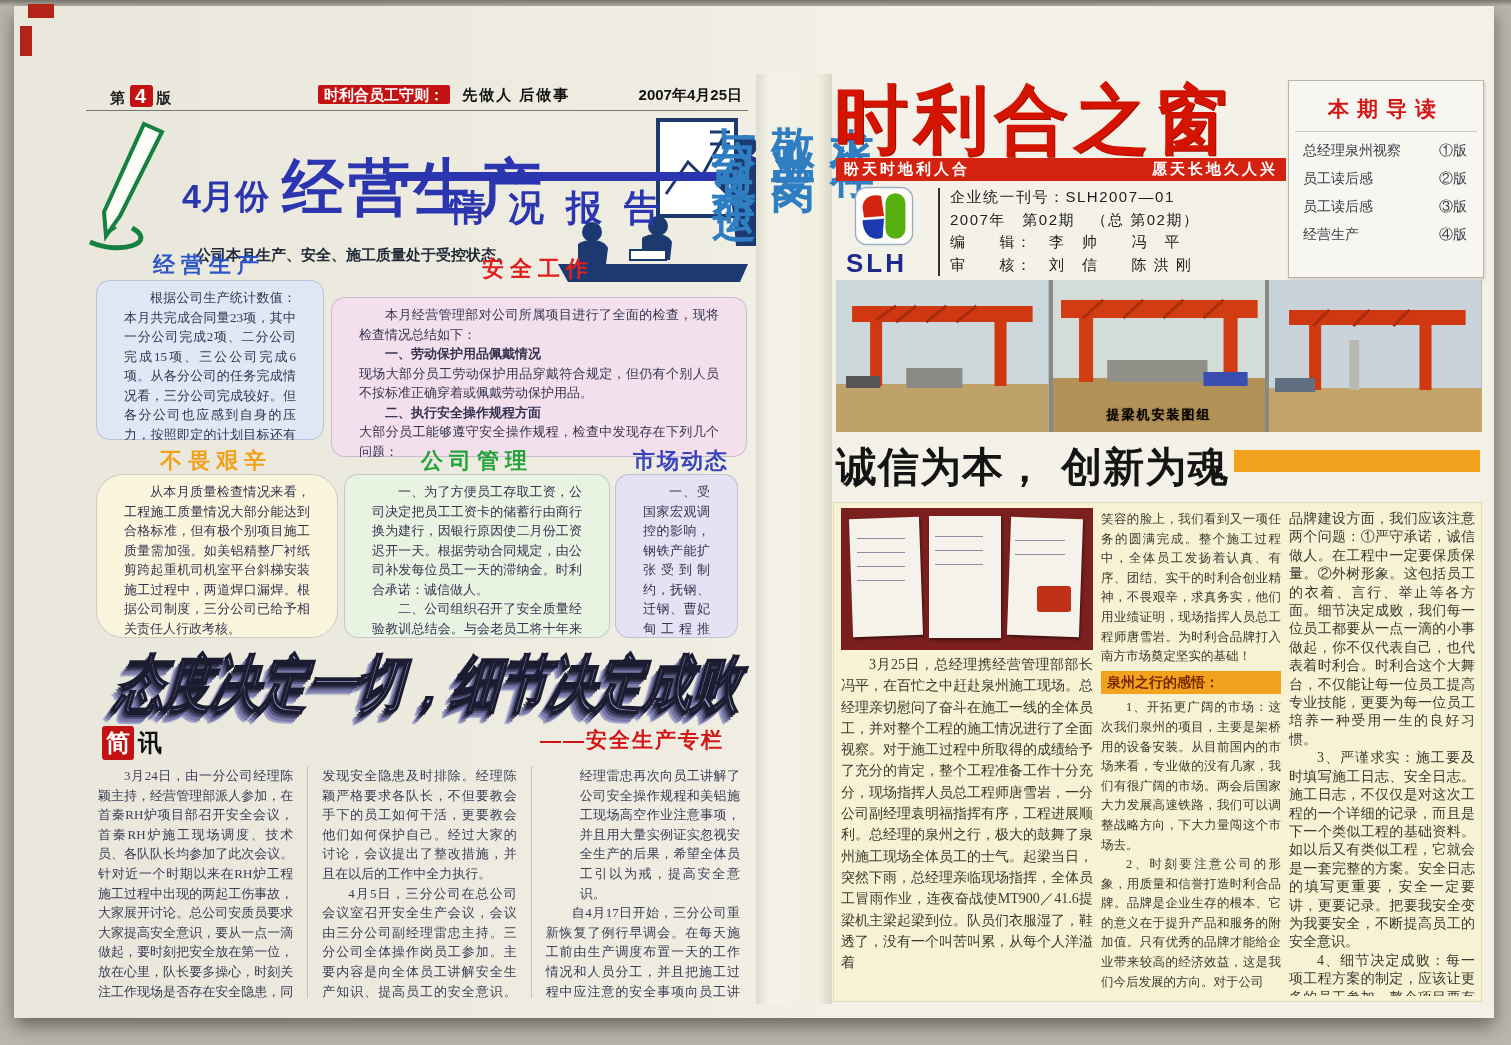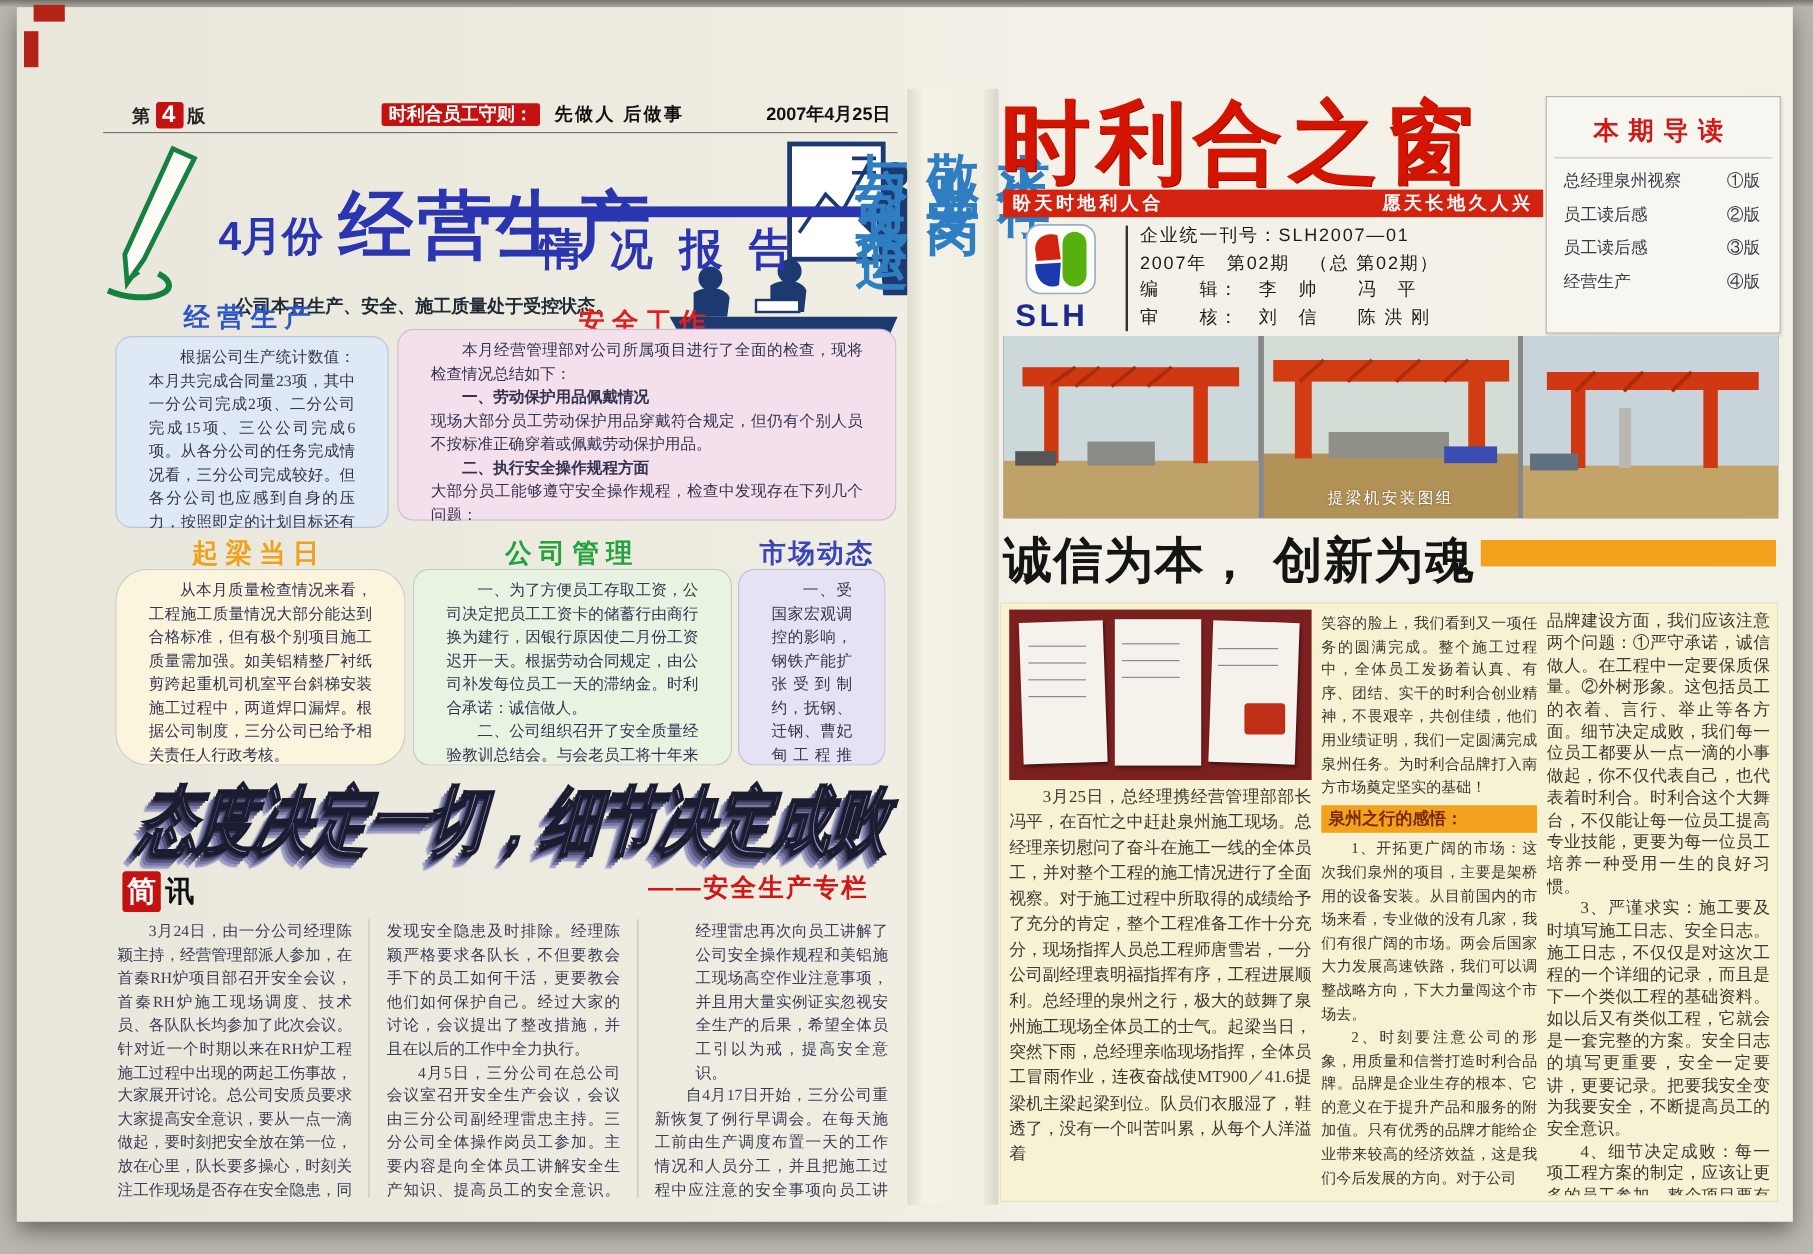--- a/index.html
+++ b/index.html
@@ -90,21 +90,21 @@
   #guide .g-title{margin:14px 0 8px 0;text-align:center;color:#d41616;font-size:21px;
                   font-weight:bold;letter-spacing:8px;}
   #guide .g-rule{height:1px;background:#c9c7bd;margin:0 6px;}
   #guide .g-item{display:flex;justify-content:space-between;padding:10px 16px 0 14px;
                  font-size:14px;color:#3a3a46;font-family:"Liberation Serif","DejaVu Serif",serif;}
   
   #photos{position:absolute;left:4px;top:206px;width:646px;height:152px;display:flex;gap:4px;
           background:#888;}
   .photo{position:relative;flex:1;overflow:hidden;}
   .photo-caption{position:absolute;left:50%;bottom:8px;transform:translateX(-50%);
-      color:#ffffff;font-size:13px;font-weight:normal;letter-spacing:2px;white-space:nowrap;
+      color:#000000;font-size:13px;font-weight:bold;letter-spacing:2px;white-space:nowrap;
       text-shadow:0 0 2px rgba(80,60,20,.8);}
   
   .headline{position:absolute;left:4px;top:366px;font-size:41px;font-weight:bold;color:#141414;
             letter-spacing:1px;white-space:nowrap;font-family:"DejaVu Sans",sans-serif;}
   .headline-bar{position:absolute;left:402px;top:376px;width:246px;height:22px;background:#f2a21c;}
   .headline-sub{position:absolute;left:420px;top:402px;font-size:16px;font-weight:bold;color:#1a1a1a;
                 letter-spacing:3px;margin-top:44px;}
   
   #article{position:absolute;left:1px;top:428px;width:649px;height:500px;background:#f8f2d4;
            box-shadow:inset 0 0 0 1px #e4dcb4;}
@@ -169,31 +169,31 @@
       <div class="t-tail">情 况 报 告</div>
       <div class="t-sub">公司本月生产、安全、施工质量处于受控状态。</div>
     </div>
 
     <div class="sec-title" style="left:18px;top:176px;width:226px;color:#2d55c8;">经营生产</div>
     <div class="sec-box" style="left:18px;top:206px;width:228px;height:160px;background:#dfe9f6;">
       <p>根据公司生产统计数值：本月共完成合同量23项，其中一分公司完成2项、二分公司完成15项、三公公司完成6项。从各分公司的任务完成情况看，三分公司完成较好。但各分公司也应感到自身的压力，按照即定的计划目标还有一定差距，各分公司再接再厉，共创佳绩！</p>
     </div>
 
     <div class="sec-title" style="left:255px;top:180px;width:410px;color:#e02020;">安全工作</div>
-    <div class="sec-box" style="left:253px;top:200px;width:416px;height:160px;background:#f4dfec;">
+    <div class="sec-box" style="left:253px;top:223px;width:416px;height:160px;background:#f4dfec;">
       <p>本月经营管理部对公司所属项目进行了全面的检查，现将检查情况总结如下：</p>
       <p class="b">一、劳动保护用品佩戴情况</p>
       <p class="noind">现场大部分员工劳动保护用品穿戴符合规定，但仍有个别人员不按标准正确穿着或佩戴劳动保护用品。</p>
       <p class="b">二、执行安全操作规程方面</p>
       <p class="noind">大部分员工能够遵守安全操作规程，检查中发现存在下列几个问题：</p>
       <p>1、未使用的氧气、乙炔瓶立放，没有防倾倒装置。使用中的氧气、乙炔瓶放置不规范。氧气、乙炔表玻璃有裂的情况。</p>
 
     </div>
 
-    <div class="sec-title" style="left:18px;top:372px;width:240px;color:#f0a11c;">起梁当日</div>
+    <div class="sec-title" style="left:18px;top:372px;width:240px;color:#f0a11c;">不畏艰辛</div>
     <div class="sec-box" style="left:18px;top:400px;width:242px;height:164px;background:#faf5dc;border-radius:27px;">
       <p>从本月质量检查情况来看，工程施工质量情况大部分能达到合格标准，但有极个别项目施工质量需加强。如美铝精整厂衬纸剪跨起重机司机室平台斜梯安装施工过程中，两道焊口漏焊。根据公司制度，三分公司已给予相关责任人行政考核。</p>
       <p>经营管理部针对以上情况已通知了施工现场负责人。并提出了整改意见。</p>
     </div>
 
     <div class="sec-title" style="left:268px;top:372px;width:262px;color:#23a33c;">公司管理</div>
     <div class="sec-box" style="left:266px;top:400px;width:266px;height:164px;background:#e9f3e2;">
       <p>一、为了方便员工存取工资，公司决定把员工工资卡的储蓄行由商行换为建行，因银行原因使二月份工资迟开一天。根据劳动合同规定，由公司补发每位员工一天的滞纳金。时利合承诺：诚信做人。</p>
       <p>二、公司组织召开了安全质量经验教训总结会。与会老员工将十年来公司重大事故进行分析汇总。通过总结、吸取教训，为客户提供尽善尽美的服务，这将是我公司一份巨大的无形资产。</p>
     </div>
@@ -337,21 +337,21 @@
         <div class="docline" style="left:94px;right:110px;top:42px;"></div>
         <div class="docline" style="left:94px;right:110px;top:56px;"></div>
         <div class="docline" style="left:174px;right:28px;top:32px;"></div>
         <div class="docline" style="left:174px;right:28px;top:46px;"></div>
         <div style="position:absolute;left:196px;top:78px;width:34px;height:26px;background:#c03018;border-radius:3px;"></div>
       </div>
       <div class="art-col" id="art-col1">
         <p>3月25日，总经理携经营管理部部长冯平，在百忙之中赶赴泉州施工现场。总经理亲切慰问了奋斗在施工一线的全体员工，并对整个工程的施工情况进行了全面视察。对于施工过程中所取得的成绩给予了充分的肯定，整个工程准备工作十分充分，现场指挥人员总工程师唐雪岩，一分公司副经理袁明福指挥有序，工程进展顺利。总经理的泉州之行，极大的鼓舞了泉州施工现场全体员工的士气。起梁当日，突然下雨，总经理亲临现场指挥，全体员工冒雨作业，连夜奋战使MT900／41.6提梁机主梁起梁到位。队员们衣服湿了，鞋透了，没有一个叫苦叫累，从每个人洋溢着</p>
       </div>
       <div class="art-col" id="art-col2">
-        <p style="text-indent:0;">笑容的脸上，我们看到又一项任务的圆满完成。整个施工过程中，全体员工发扬着认真、有序、团结、实干的时利合创业精神，不畏艰辛，共创佳绩，他们用业绩证明，我们一定圆满完成泉州任务。为时利合品牌打入南方市场奠定坚实的基础！</p>
+        <p style="text-indent:0;">笑容的脸上，我们看到又一项任务的圆满完成。整个施工过程中，全体员工发扬着认真、有序、团结、实干的时利合创业精神，不畏艰辛，求真务实，他们用业绩证明，现场指挥人员总工程师唐雪岩。为时利合品牌打入南方市场奠定坚实的基础！</p>
         <div class="insight-hd">泉州之行的感悟：</div>
         <p>1、开拓更广阔的市场：这次我们泉州的项目，主要是架桥用的设备安装。从目前国内的市场来看，专业做的没有几家，我们有很广阔的市场。两会后国家大力发展高速铁路，我们可以调整战略方向，下大力量闯这个市场去。</p>
         <p>2、时刻要注意公司的形象，用质量和信誉打造时利合品牌。品牌是企业生存的根本、它的意义在于提升产品和服务的附加值。只有优秀的品牌才能给企业带来较高的经济效益，这是我们今后发展的方向。对于公司</p>
       </div>
       <div class="art-col" id="art-col3">
         <p style="text-indent:0;">品牌建设方面，我们应该注意两个问题：①严守承诺，诚信做人。在工程中一定要保质保量。②外树形象。这包括员工的衣着、言行、举止等各方面。细节决定成败，我们每一位员工都要从一点一滴的小事做起，你不仅代表自己，也代表着时利合。时利合这个大舞台，不仅能让每一位员工提高专业技能，更要为每一位员工培养一种受用一生的良好习惯。</p>
         <p>3、严谨求实：施工要及时填写施工日志、安全日志。施工日志，不仅仅是对这次工程的一个详细的记录，而且是下一个类似工程的基础资料。如以后又有类似工程，它就会是一套完整的方案。安全日志的填写更重要，安全一定要讲，更要记录。把要我安全变为我要安全，不断提高员工的安全意识。</p>
         <p>4、细节决定成败：每一项工程方案的制定，应该让更多的员工参加，整个项目要有一个整体思路。每项工程开工前的准备工作一定要充分，注重细节，大家心往一处想，劲往一处使，让每一个工程达到质量安全双赢！</p>
       </div>
     </div>

